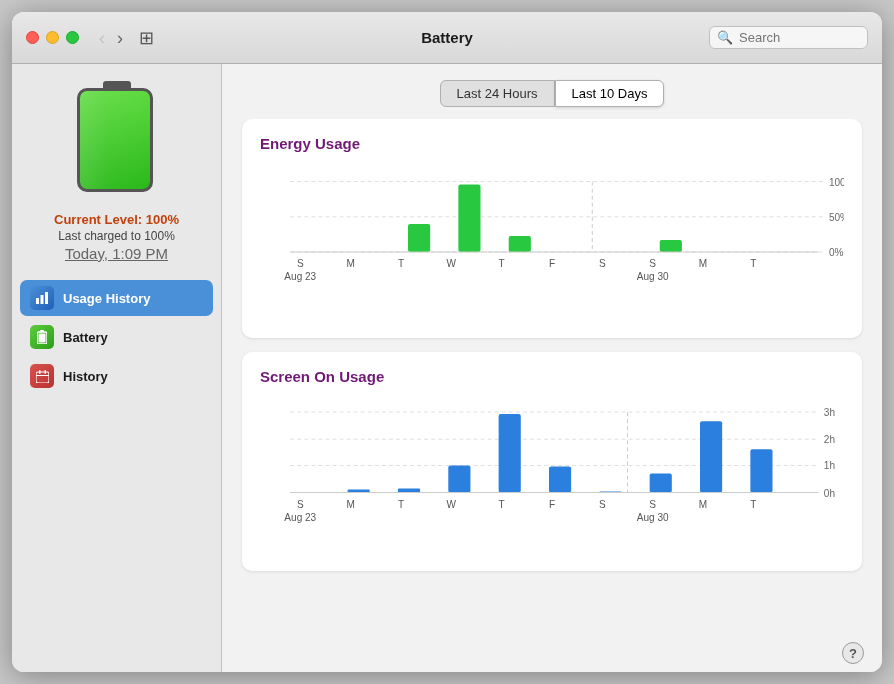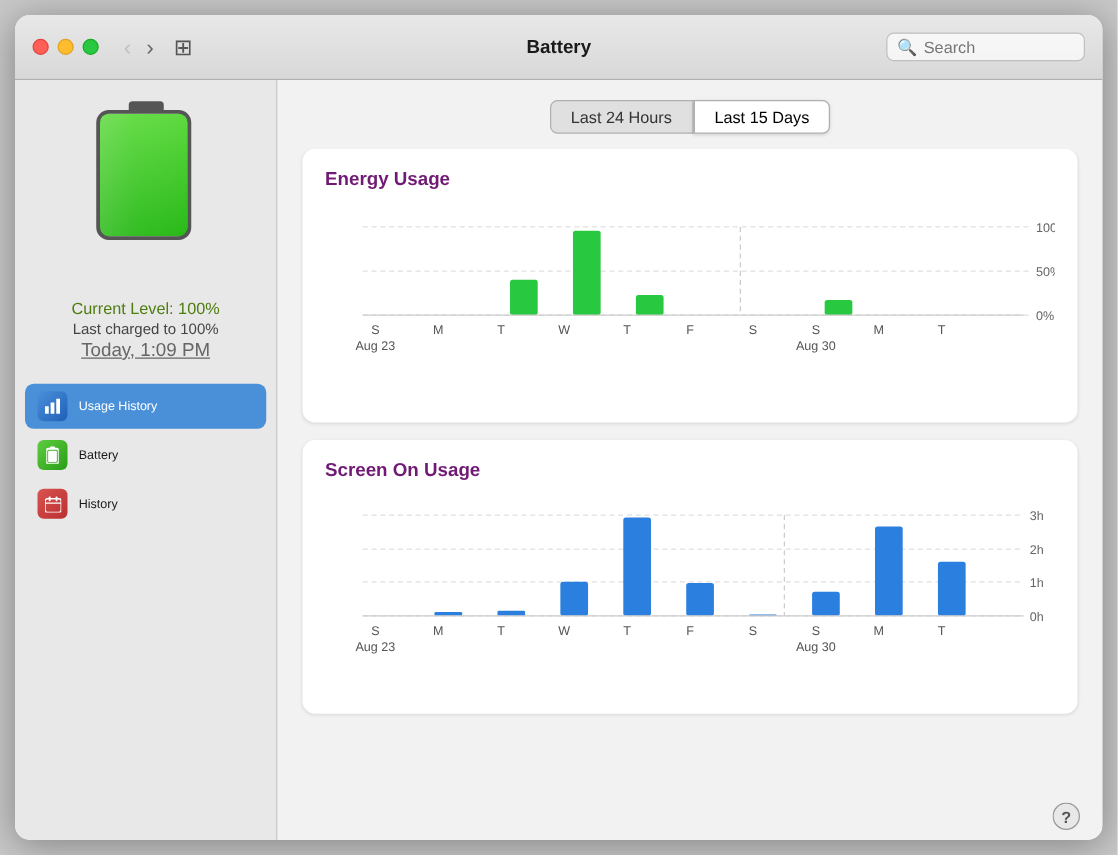--- a/index.html
+++ b/index.html
@@ -156,23 +156,22 @@
       right: 0;
       bottom: 0;
       background: linear-gradient(to right, rgba(255,255,255,0.15) 0%, rgba(255,255,255,0.05) 40%, rgba(255,255,255,0) 100%);
     }
     .battery-info {
       text-align: center;
       margin-bottom: 18px;
     }
     .battery-info .level {
       font-size: 13px;
-      font-weight: 400;
-      color: #4d7c0f;
-      margin-top: 27px;
+      font-weight: 700;
+      color: #c2410c;
     }
     .battery-info .charged {
       font-size: 12px;
       color: #444;
       margin-top: 2px;
     }
     .battery-info .timestamp {
       font-size: 15px;
       color: #666;
       margin-top: 2px;
@@ -191,22 +190,22 @@
       cursor: pointer;
       margin-bottom: 3px;
     }
     .sidebar-item.active {
       background: #4a90d9;
     }
     .sidebar-item.active .sidebar-label {
       color: #fff;
     }
     .sidebar-label {
-      font-size: 10px;
-      font-weight: 400;
+      font-size: 13px;
+      font-weight: 700;
       color: #1a1a1a;
     }
     .sidebar-icon {
       width: 24px;
       height: 24px;
       border-radius: 5px;
       display: flex;
       align-items: center;
       justify-content: center;
       font-size: 14px;
@@ -367,21 +366,21 @@
               </svg>
           </div>
           <span class="sidebar-label">History</span>
         </div>
       </nav>
     </div>
 
     <div class="main-panel">
       <div class="tab-bar">
         <button class="tab-btn">Last 24 Hours</button>
-        <button class="tab-btn active">Last 15 Days</button>
+        <button class="tab-btn active">Last 10 Days</button>
       </div>
 
       <div class="charts-area">
 
         <div class="chart-section">
           <div class="chart-title">Energy Usage</div>
           <div class="chart-container">
             <svg class="chart-svg" viewBox="0 0 580 140">
 
               <line x1="30" y1="10" x2="560" y2="10" stroke="#e0e0e0" stroke-width="1" stroke-dasharray="4,3"></line>

